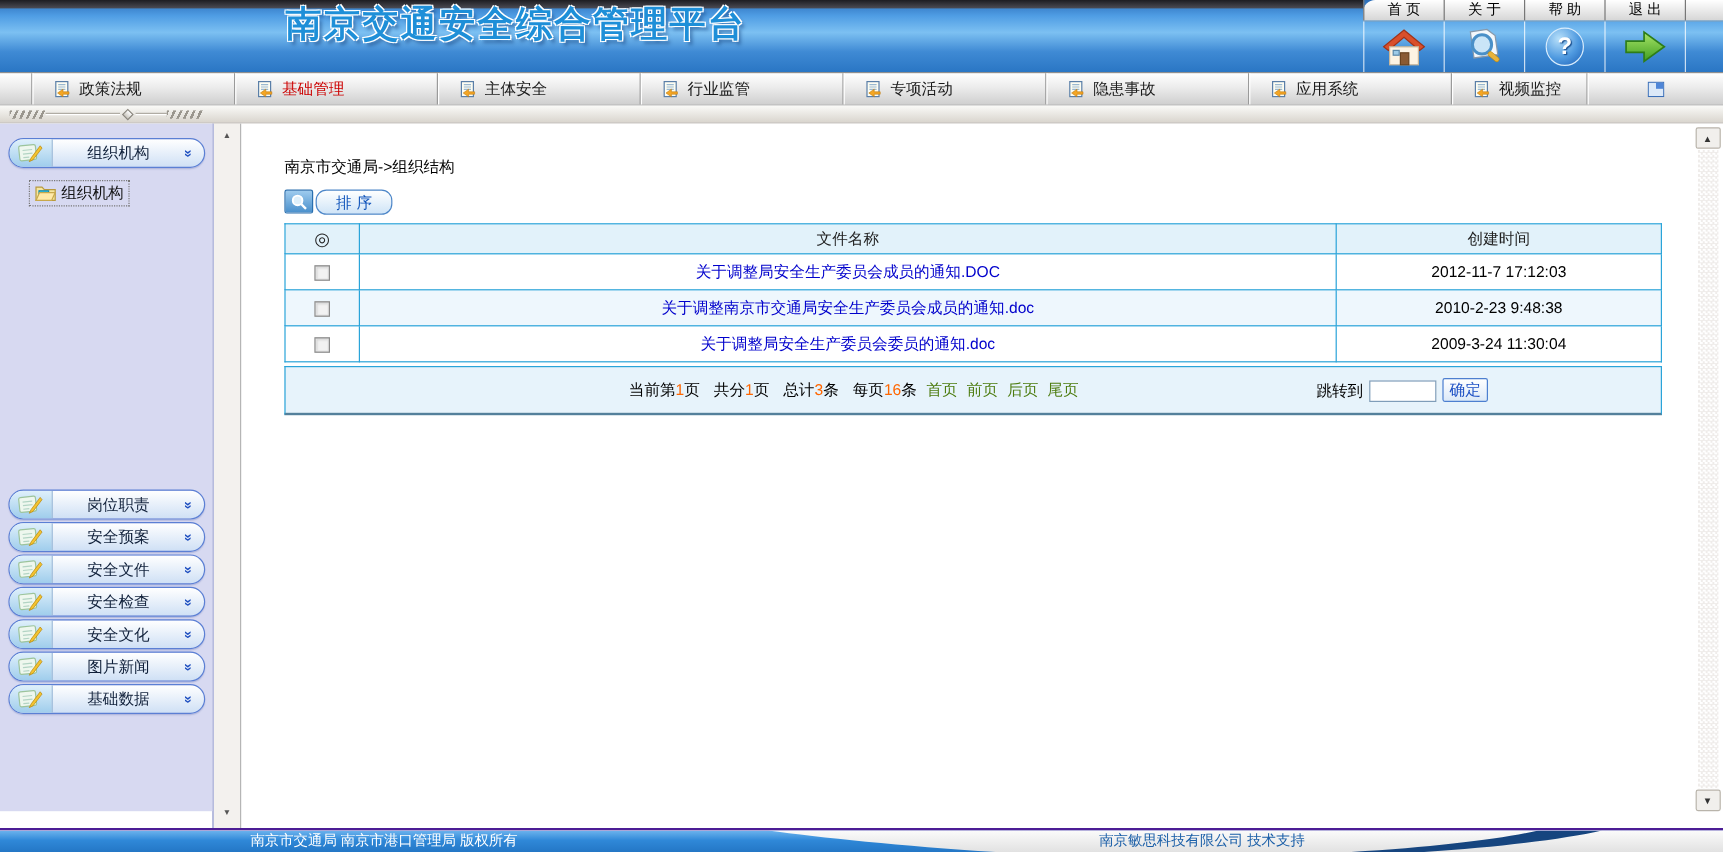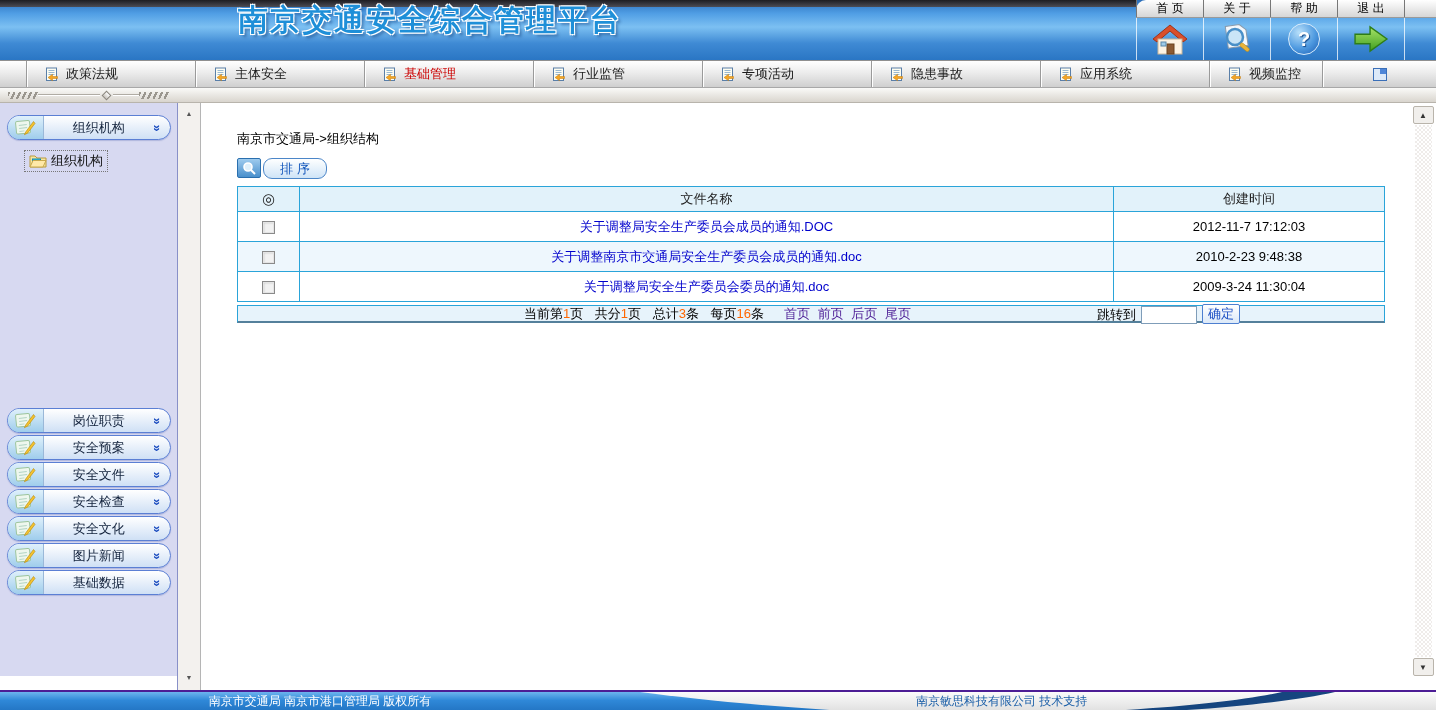--- a/index.html
+++ b/index.html
@@ -99,26 +99,26 @@
   table.files td { height:30px; font-size:13px; color:#000; background:#fff; }
   tr.alt td { background:#eef7fd; }
   .col-sel { width:62px; }
   .col-time { width:271px; }
   a.doclink { color:#0000cc; text-decoration:none; font-size:13px; cursor:pointer; }
   .cb { display:inline-block; width:13px; height:13px; background:#f2f2f2;
     border:1px solid #8a8a8a; box-shadow:inset 0 0 0 1px #e4e4e4, inset 1px 1px 2px #bdbdbd;
     vertical-align:middle; cursor:pointer; }
   .selall { font-size:15px; cursor:pointer; }
 
-  .pager { width:1148px; height:18px; margin-top:3px; background:#e7f3fb; border:1px solid #2aa4d9;
+  .pager { width:1148px; height:41px; margin-top:3px; background:#e7f3fb; border:1px solid #2aa4d9;
     border-bottom:2px solid #54809b; display:flex; align-items:center; font-size:13px; }
   .pager-stats { padding-left:286px; white-space:nowrap; color:#000; }
   .pager-stats .sp { margin-left:8px; }
   .num { color:#ff6600; }
-  .pager-links { margin-left:20px; color:#4c1d95; white-space:nowrap; }
+  .pager-links { margin-left:8px; color:#4d7c0f; white-space:nowrap; }
   .pager-links span { margin-right:4px; cursor:default; }
   .pager-jump { margin-left:auto; margin-right:144px; display:flex; align-items:flex-end; gap:5px; }
   .jump-input { width:56px; height:18px; border:1px solid #7f9db9; font-size:12px; padding:0 3px; }
   .confirm-btn { height:20px; padding:0 5px; border:1px solid #4d7fd0; border-radius:2px;
     background:linear-gradient(#ffffff,#dce9f8); color:#1c4fc4; font-size:13px; cursor:pointer;
     font-family:inherit; }
 
   .vscroll { width:26px; display:flex; flex-direction:column; align-items:center;
     padding:3px 0 14px 0; background:#fff; }
   .vbtn { width:21px; height:18px; background:#f1efec; border:1px solid #b9b4ab; border-radius:2px;
@@ -190,35 +190,35 @@
     <div class="nav-lead"></div>
 
     <div class="nav-tab">
       <svg width="15" height="15" viewBox="0 0 15 15">
           <rect x="2.5" y="1" width="10" height="12.5" fill="#fdfdf2" stroke="#5a7fa8"></rect>
           <path d="M4.5 3.5 h6 M4.5 5.5 h6 M4.5 7.5 h6" stroke="#9ab8d0"></path>
           <path d="M13.5 9.5 h-5 v-2.2 l-4.5 3.2 4.5 3.2 v-2.2 h5 Z" fill="#f5a623" stroke="#c07a10" stroke-width=".5"></path>
         </svg>
       <span>政策法规</span>
     </div>
+    <div class="nav-tab active">
+      <svg width="15" height="15" viewBox="0 0 15 15">
+          <rect x="2.5" y="1" width="10" height="12.5" fill="#fdfdf2" stroke="#5a7fa8"></rect>
+          <path d="M4.5 3.5 h6 M4.5 5.5 h6 M4.5 7.5 h6" stroke="#9ab8d0"></path>
+          <path d="M13.5 9.5 h-5 v-2.2 l-4.5 3.2 4.5 3.2 v-2.2 h5 Z" fill="#f5a623" stroke="#c07a10" stroke-width=".5"></path>
+        </svg>
+      <span>基础管理</span>
+    </div>
     <div class="nav-tab">
       <svg width="15" height="15" viewBox="0 0 15 15">
           <rect x="2.5" y="1" width="10" height="12.5" fill="#fdfdf2" stroke="#5a7fa8"></rect>
           <path d="M4.5 3.5 h6 M4.5 5.5 h6 M4.5 7.5 h6" stroke="#9ab8d0"></path>
           <path d="M13.5 9.5 h-5 v-2.2 l-4.5 3.2 4.5 3.2 v-2.2 h5 Z" fill="#f5a623" stroke="#c07a10" stroke-width=".5"></path>
         </svg>
       <span>主体安全</span>
-    </div>
-    <div class="nav-tab active">
-      <svg width="15" height="15" viewBox="0 0 15 15">
-          <rect x="2.5" y="1" width="10" height="12.5" fill="#fdfdf2" stroke="#5a7fa8"></rect>
-          <path d="M4.5 3.5 h6 M4.5 5.5 h6 M4.5 7.5 h6" stroke="#9ab8d0"></path>
-          <path d="M13.5 9.5 h-5 v-2.2 l-4.5 3.2 4.5 3.2 v-2.2 h5 Z" fill="#f5a623" stroke="#c07a10" stroke-width=".5"></path>
-        </svg>
-      <span>基础管理</span>
     </div>
     <div class="nav-tab">
       <svg width="15" height="15" viewBox="0 0 15 15">
           <rect x="2.5" y="1" width="10" height="12.5" fill="#fdfdf2" stroke="#5a7fa8"></rect>
           <path d="M4.5 3.5 h6 M4.5 5.5 h6 M4.5 7.5 h6" stroke="#9ab8d0"></path>
           <path d="M13.5 9.5 h-5 v-2.2 l-4.5 3.2 4.5 3.2 v-2.2 h5 Z" fill="#f5a623" stroke="#c07a10" stroke-width=".5"></path>
         </svg>
       <span>行业监管</span>
     </div>
     <div class="nav-tab">

